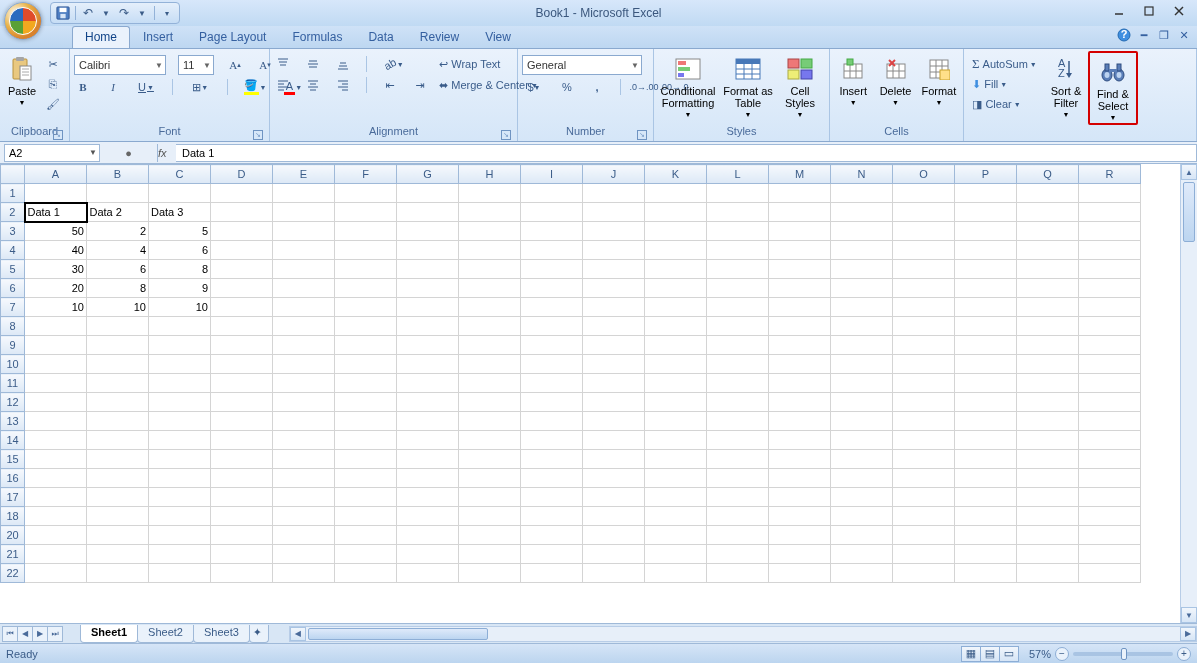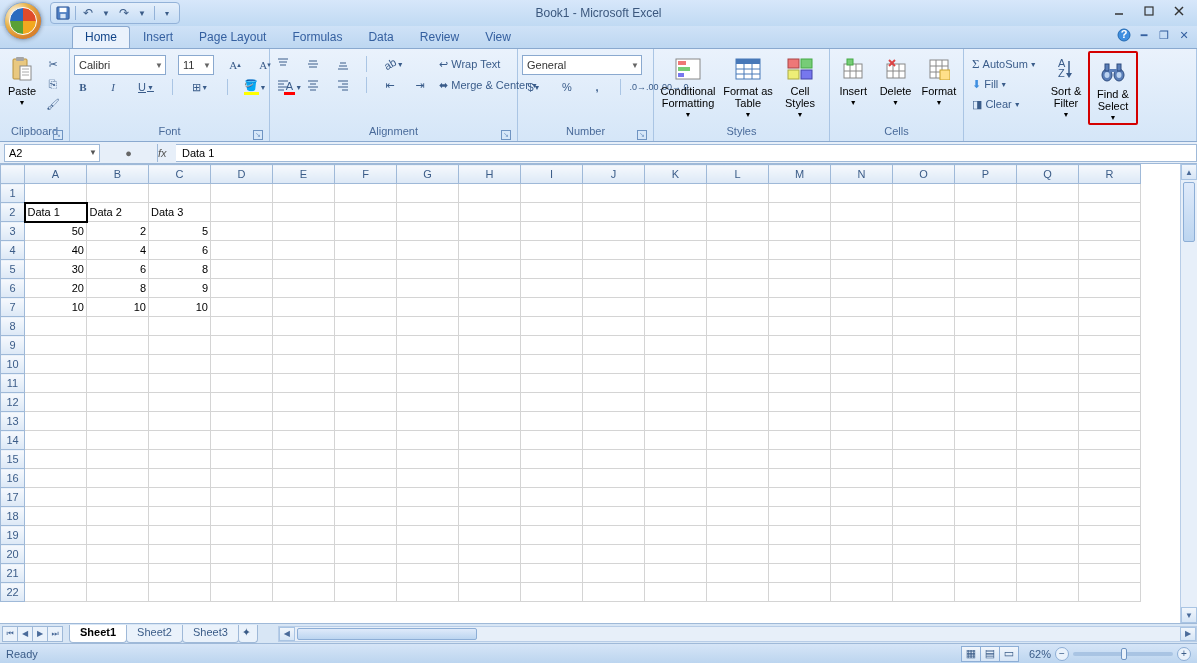--- a/index.html
+++ b/index.html
@@ -873,41 +873,20 @@
             <td class=""></td>
             <td class=""></td>
             <td class=""></td>
             <td class=""></td>
             <td class=""></td>
             <td class=""></td>
             <td class=""></td>
             <td class=""></td>
           </tr>
           <tr>
-            <th class="rowh">19</th>
-            <td class=""></td>
-            <td class=""></td>
-            <td class=""></td>
-            <td class=""></td>
-            <td class=""></td>
-            <td class=""></td>
-            <td class=""></td>
-            <td class=""></td>
-            <td class=""></td>
-            <td class=""></td>
-            <td class=""></td>
-            <td class=""></td>
-            <td class=""></td>
-            <td class=""></td>
-            <td class=""></td>
-            <td class=""></td>
-            <td class=""></td>
-            <td class=""></td>
-          </tr>
-          <tr>
             <th class="rowh">20</th>
             <td class=""></td>
             <td class=""></td>
             <td class=""></td>
             <td class=""></td>
             <td class=""></td>
             <td class=""></td>
             <td class=""></td>
             <td class=""></td>
             <td class=""></td>
@@ -971,21 +950,21 @@
       <div class="arr" style="bottom:0;">▼</div>
     </div>
   </div>
   <div class="sheettabs">
     <div class="navbtns">
       <div>⏮</div>
       <div>◀</div>
       <div>▶</div>
       <div>⏭</div>
     </div>
-    <div id="sheet-tabs" style="display:flex;margin-left:8px;">
+    <div id="sheet-tabs" style="display:flex;margin-left:19px;">
         <div class="stab active">Sheet1</div>
         <div class="stab">Sheet2</div>
         <div class="stab">Sheet3</div>
       </div>
     <div class="stab" style="width:20px;padding:1px 3px;">✦</div>
     <div class="hsb">
       <div class="arr">◀</div>
       <div class="thumb"></div>
       <div style="flex:1;"></div>
       <div class="arr">▶</div>
@@ -1001,20 +980,20 @@
         <span>▦</span>
       </div>
     <div>
         <span>▤</span>
       </div>
     <div>
         <span>▭</span>
       </div>
   </div>
   <div class="zoom">
-    <span style="cursor:pointer;">62%</span>
+    <span style="cursor:pointer;">57%</span>
     <div class="zbtn">−</div>
     <div class="zslider">
         <div class="h"></div>
       </div>
     <div class="zbtn">+</div>
   </div>
 </div>
 
 </body></html>

